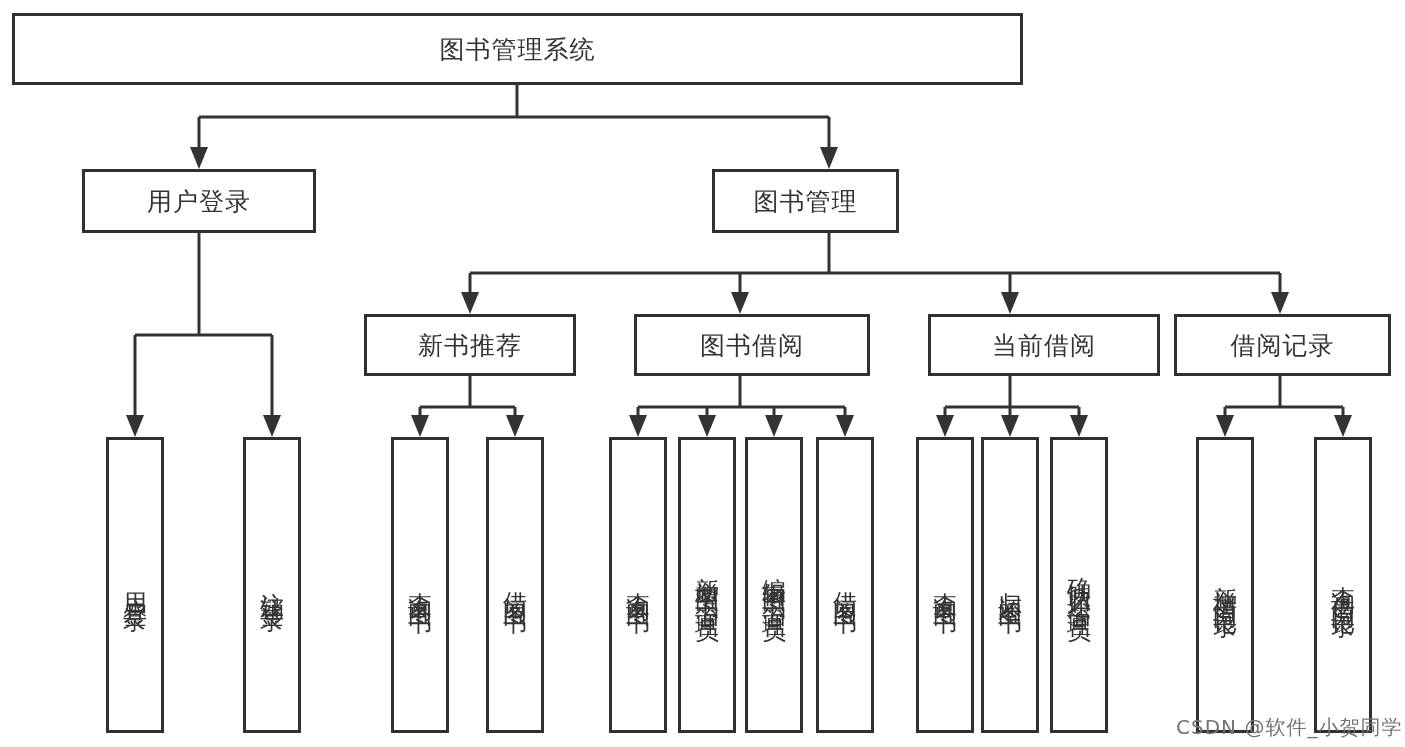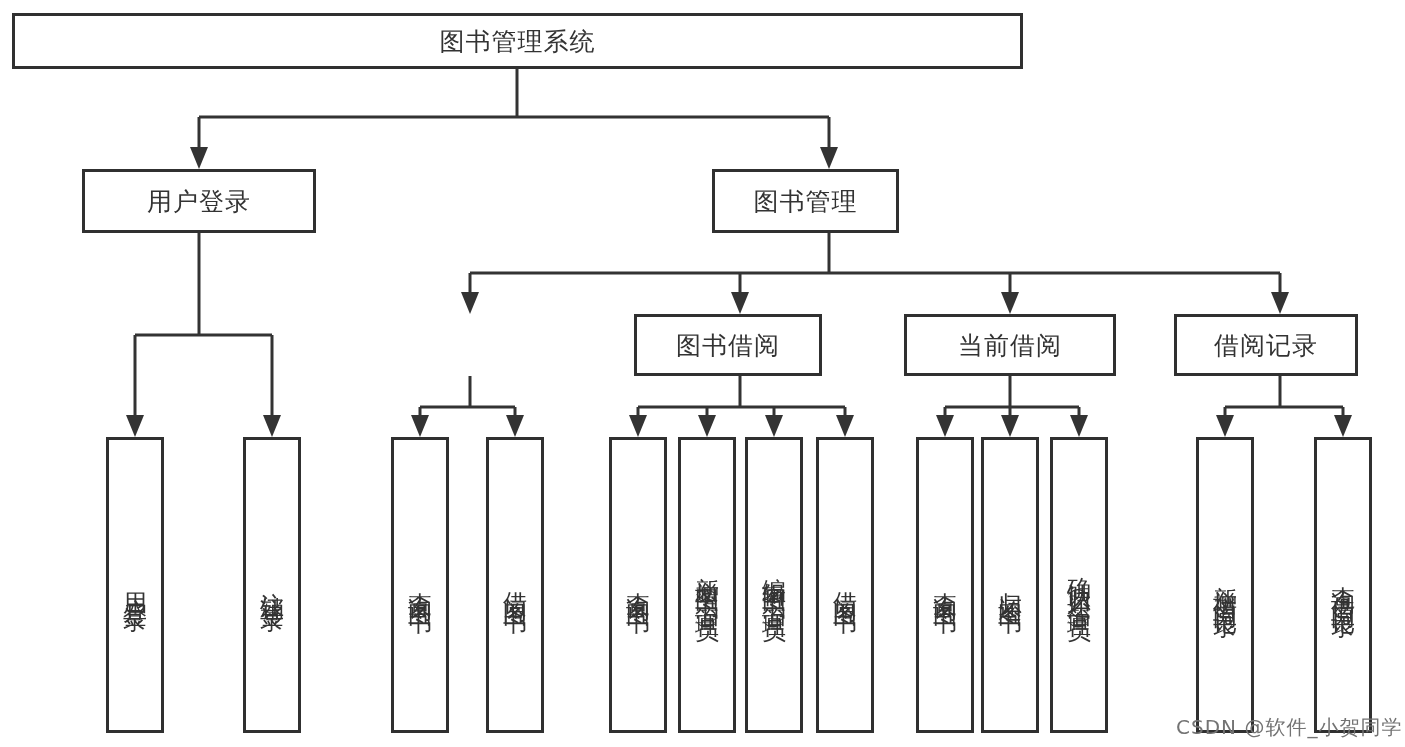--- a/index.html
+++ b/index.html
@@ -88,38 +88,41 @@
       <polygon points="765,415 783,415 774,437"></polygon>
       <polygon points="836,415 854,415 845,437"></polygon>
       <polygon points="936,415 954,415 945,437"></polygon>
       <polygon points="1001,415 1019,415 1010,437"></polygon>
       <polygon points="1070,415 1088,415 1079,437"></polygon>
       <polygon points="1216,415 1234,415 1225,437"></polygon>
       <polygon points="1334,415 1352,415 1343,437"></polygon>
     </g>
   </svg>
 
-  <div class="node h" style="left:12px;top:13px;width:1011px;height:56px">
+  <div class="node h" style="left:12px;top:13px;width:1011px;height:72px">
     <span>图书管理系统</span>
   </div>
 
   <div class="node h" style="left:82px;top:169px;width:234px;height:64px">
     <span>用户登录</span>
   </div>
   <div class="node h" style="left:712px;top:169px;width:187px;height:64px">
     <span>图书管理</span>
   </div>
 
-  <div class="node h" style="left:634px;top:314px;width:188px;height:62px">
+  <div class="node h" style="left:364px;top:314px;width:212px;height:62px">
+    <span>新书推荐</span>
+  </div>
+  <div class="node h" style="left:634px;top:314px;width:236px;height:62px">
     <span>图书借阅</span>
   </div>
-  <div class="node h" style="left:904px;top:314px;width:212px;height:62px">
+  <div class="node h" style="left:928px;top:314px;width:232px;height:62px">
     <span>当前借阅</span>
   </div>
-  <div class="node h" style="left:1174px;top:314px;width:184px;height:62px">
+  <div class="node h" style="left:1174px;top:314px;width:217px;height:62px">
     <span>借阅记录</span>
   </div>
 
   <div class="node v" style="left:106px;top:437px;width:58px;height:296px">
     <span>用户登录</span>
   </div>
   <div class="node v" style="left:243px;top:437px;width:58px;height:296px">
     <span>注销登录</span>
   </div>
 

